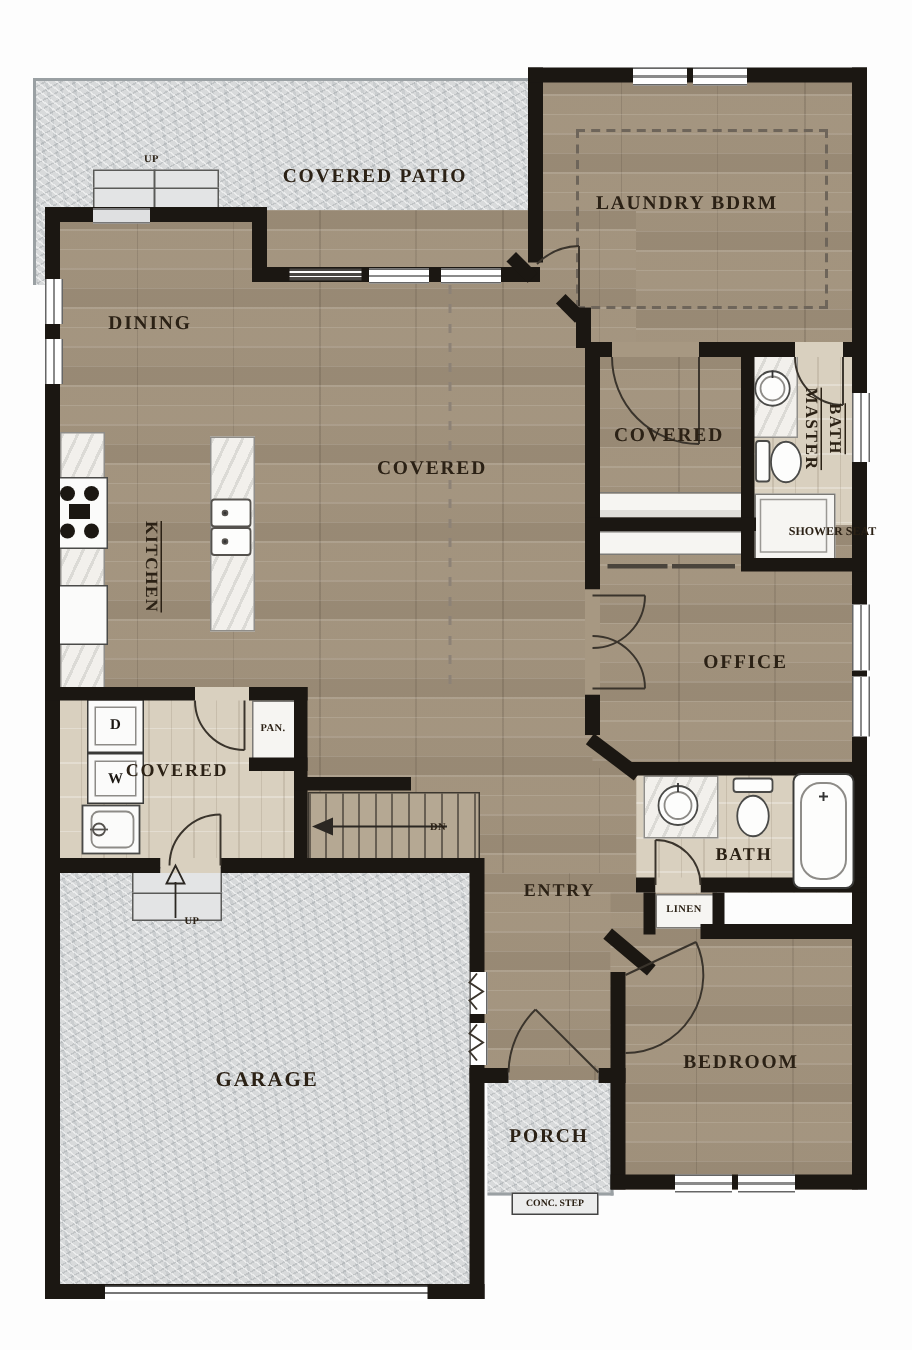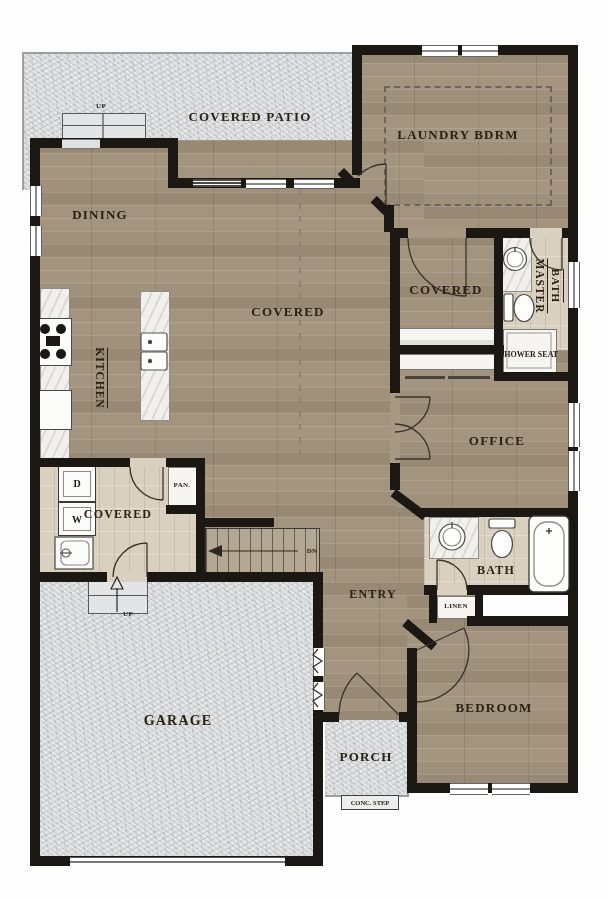--- a/index.html
+++ b/index.html
@@ -30,21 +30,21 @@
   .gap-step{position:absolute;z-index:4;background:#dfe0e1;border-top:1px solid #777;border-bottom:1px solid #777;}
   .counter{position:absolute;z-index:2;background-color:#f2f0ec;border:1px solid #8f8d89;
     background-image:repeating-linear-gradient(115deg, rgba(185,185,180,.4) 0 2px, rgba(0,0,0,0) 2px 9px);}
   .whitebox{position:absolute;z-index:2;background:#fbfbfa;border:1px solid #4a4a48;}
   .shelf{position:absolute;z-index:2;background:#f6f5f2;border:1px solid #7c7a76;}
   .lbl{position:absolute;z-index:6;font-weight:bold;color:#2b2115;white-space:nowrap;
        transform:translate(-50%,-50%);letter-spacing:1.2px;font-size:13px;}
   .lbl.s12{font-size:12px;}
   .lbl.s14{font-size:14px;}
   .lbl.sm{font-size:7px;text-decoration:none;letter-spacing:.3px;}
-  .lbl.sm8{font-size:8px;text-decoration:none;letter-spacing:.3px;}
+  .lbl.sm8{font-size:8px;text-decoration:none;letter-spacing:.3px;margin-left:26px;}
   .vlbl{position:absolute;z-index:6;font-weight:bold;color:#2b2115;white-space:nowrap;
         font-size:11.5px;letter-spacing:1px;transform:translate(-50%,-50%) rotate(90deg);}
   .vlbl span{border-top:1.5px solid #2b2115;padding-top:1px;}
   .dashedbox{position:absolute;z-index:2;border:2px dashed #6e655a;}
   .dashline{position:absolute;z-index:2;width:2px;
     background:repeating-linear-gradient(180deg,#8d8276 0 6px,rgba(0,0,0,0) 6px 13px);}
   .stairs{position:absolute;z-index:2;background-color:#b5a893;border:1px solid #3c372f;
     background-image:repeating-linear-gradient(90deg, rgba(40,35,30,.55) 0 1px, rgba(0,0,0,0) 1px 11px);}
   .stepbox{position:absolute;z-index:2;background:#e3e4e5;border:1px solid #5a5a58;}
   .concstep{position:absolute;z-index:6;background:#eceded;border:1px solid #444;
@@ -295,21 +295,21 @@
   <div class="vlbl" style="left:556px;top:286px;font-size:11px;"><span>BATH</span></div>
   <div class="lbl" style="left:288px;top:312px;">COVERED</div>
   <div class="vlbl" style="left:100px;top:378px;"><span>KITCHEN</span></div>
   <div class="lbl sm8" style="left:529px;top:354px;letter-spacing:0;">SHOWER SEAT</div>
   <div class="lbl" style="left:497px;top:441px;">OFFICE</div>
   <div class="lbl s12" style="left:118px;top:514px;">COVERED</div>
   <div class="lbl sm" style="left:182px;top:485px;">PAN.</div>
   <div class="lbl s12" style="left:496px;top:570px;">BATH</div>
   <div class="lbl sm" style="left:456px;top:606px;">LINEN</div>
   <div class="lbl s12" style="left:373px;top:594px;">ENTRY</div>
-  <div class="lbl sm" style="left:312px;top:551px;">DN</div>
+  <div class="lbl sm" style="left:292px;top:551px;">DN</div>
   <div class="lbl sm" style="left:128px;top:614px;">UP</div>
   <div class="lbl s14" style="left:178px;top:721px;">GARAGE</div>
   <div class="lbl" style="left:494px;top:708px;">BEDROOM</div>
   <div class="lbl" style="left:366px;top:757px;">PORCH</div>
   <div class="concstep" style="left:341px;top:795px;width:56px;height:13px;">
       <span>CONC. STEP</span>
     </div>
 
 </div>
 

